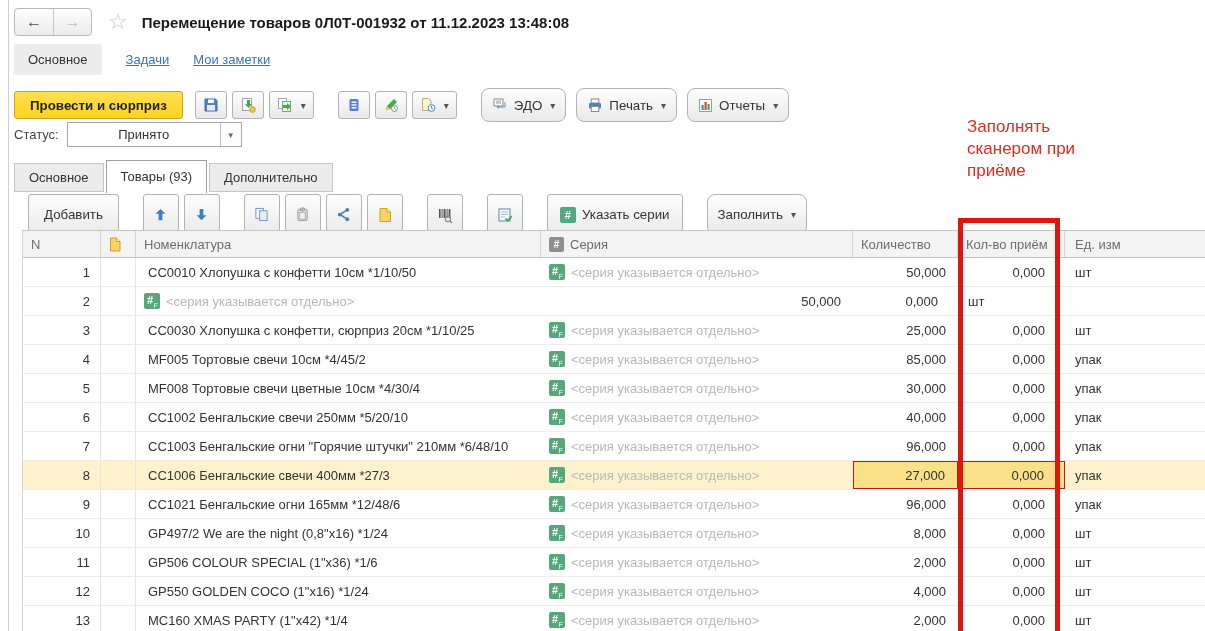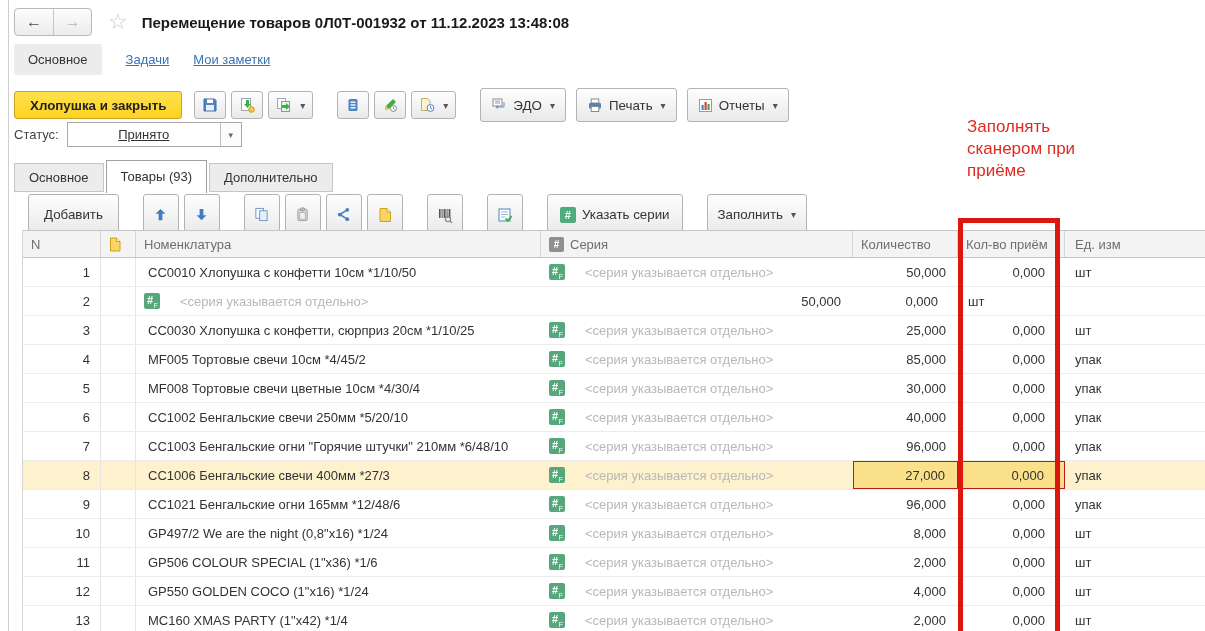--- a/index.html
+++ b/index.html
@@ -28,29 +28,29 @@
   .linktab-link { color: #3973b5; text-decoration: underline; cursor: pointer; }
 
   
   .toolbar { position: absolute; left: 14px; top: 88px; display: flex; align-items: center; }
   .btn { display: inline-flex; align-items: center; justify-content: center; gap: 6px; height: 28px;
          background: linear-gradient(#fefefe,#e9e9e9); border: 1px solid #b3b3b3; border-radius: 3px;
          color: #333; white-space: nowrap; cursor: pointer; }
   .btn-primary { background: linear-gradient(#ffe14f,#ffd21f); border: 1px solid #c9a227; font-weight: bold; color: #222; padding: 0 15px; }
   .iconbtn { width: 32px; }
   .iconbtn.w-dd { width: 45px; }
-  .ddbtn { padding: 16px 10px; }
+  .ddbtn { padding: 16px 10px; border-radius: 8px; }
   .caret::after { content: "▾"; color: #555; font-size: 10px; margin-left: 2px; }
   .gap8  { margin-left: 12px; } .gap5 { margin-left: 5px; } .gap22 { margin-left: 24px; } .gap10 { margin-left: 10px; }
 
   
   .statusrow { position: absolute; left: 14px; top: 122px; display: flex; align-items: center; text-align: center; }
   .status-label { color: #444; margin-right: 8px; }
   .combo { display: flex; height: 25px; border: 1px solid #a9a9a9; background: #fff; }
-  .combo-value { width: 152px; padding: 4px 6px; text-decoration: underline; }
+  .combo-value { width: 152px; padding: 4px 6px; }
   .combo-dd { width: 21px; border-left: 1px solid #bdbdbd; display: flex; align-items: center; justify-content: center; background: #fcfcfc; }
   .combo-dd::after { content: "▾"; font-size: 9px; color: #666; }
 
   
   .annotation { position: absolute; left: 967px; top: 116px; font-size: 17px; line-height: 22px; color: #e02b20; z-index: 7; }
   .redbox { position: absolute; left: 958px; top: 218px; width: 102px; height: 430px; border: 5px solid #dc1710; z-index: 6; pointer-events: none; }
 
   
   .doctabs { position: absolute; left: 14px; top: 160px; display: flex; align-items: flex-end; }
   .doctab { padding: 6px 14px 6px; background: #ececec; border: 1px solid #c6c6c6; margin-right: 2px; color: #333; cursor: pointer; }
@@ -72,21 +72,21 @@
   .th { display: flex; align-items: center; padding: 0 8px; border-right: 1px solid #d6d6d6; overflow: hidden; white-space: nowrap; }
   .th.c-unit { padding-left: 10px; }
   .hash-gray { display: inline-flex; width: 15px; height: 15px; background: #8f8f8f; border-radius: 2px; color: #fff;
                align-items: center; justify-content: center; font-weight: bold; font-size: 10px; margin-right: 6px; flex: none; }
   .hash-gray::before { content: "#"; }
   .tr { height: 29px; border-bottom: 1px solid #ececec; background: #fff; cursor: default; }
   .td { display: flex; align-items: center; overflow: hidden; white-space: nowrap; }
   .c-n { justify-content: flex-end; padding-right: 10px; border-right: 1px solid #e6e6e6; color: #333; }
   .c-ico { border-right: 1px solid #e6e6e6; justify-content: center; }
   .c-name { padding-left: 12px; }
-  .c-series { padding-left: 8px; gap: 20px; }
+  .c-series { padding-left: 8px; gap: 6px; }
   .series-badge { position: relative; flex: none; width: 16px; height: 16px; background: #57a77c; border-radius: 2px; color: #fff; }
   .series-badge::before { content: "#"; position: absolute; left: 3px; top: 1px; font-size: 11px; font-weight: bold; }
   .series-badge::after { content: "F"; position: absolute; right: 2px; bottom: 0px; font-size: 7px; }
   .series-text { color: #b8b8b8; }
   .num { justify-content: flex-end; }
   .c-qty { padding-right: 12px; }
   .c-qtyr { padding-right: 20px; }
   .c-unit { padding-left: 10px; }
   .tr.sel { background: #fdf2cd; }
   .tr.sel .c-qty, .tr.sel .c-qtyr { background: #fae189; border: 1px solid #b91c1c; }
@@ -111,21 +111,21 @@
     <div class="doc-title">Перемещение товаров 0Л0Т-001932 от 11.12.2023 13:48:08</div>
   </div>
 
   <div class="linktabs">
     <span class="linktab-current">Основное</span>
     <span class="linktab-link">Задачи</span>
     <span class="linktab-link">Мои заметки</span>
   </div>
 
   <div class="toolbar">
-    <button class="btn btn-primary">Хлопушка и закрыть</button>
+    <button class="btn btn-primary">Провести и сюрприз</button>
 
     <button class="btn iconbtn gap8">
       <span>
           <svg width="16" height="16" viewBox="0 0 16 16">
             <path d="M2 2h10.5L14 3.5V14H2z" fill="#4f83c4" stroke="#3c6ea8"></path>
             <rect x="5" y="2.5" width="6" height="3.5" fill="#fff"></rect>
             <rect x="4" y="8" width="8" height="5.5" fill="#e9eff8"></rect>
           </svg>
         </span>
     </button>

